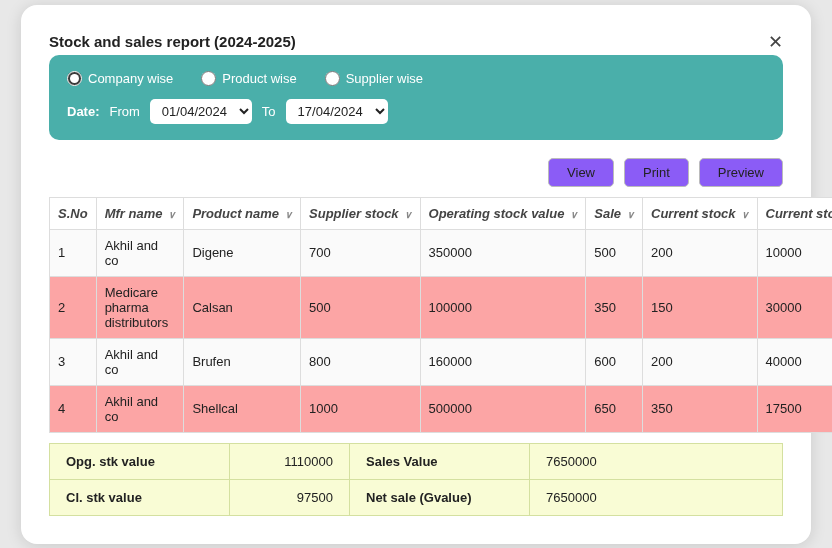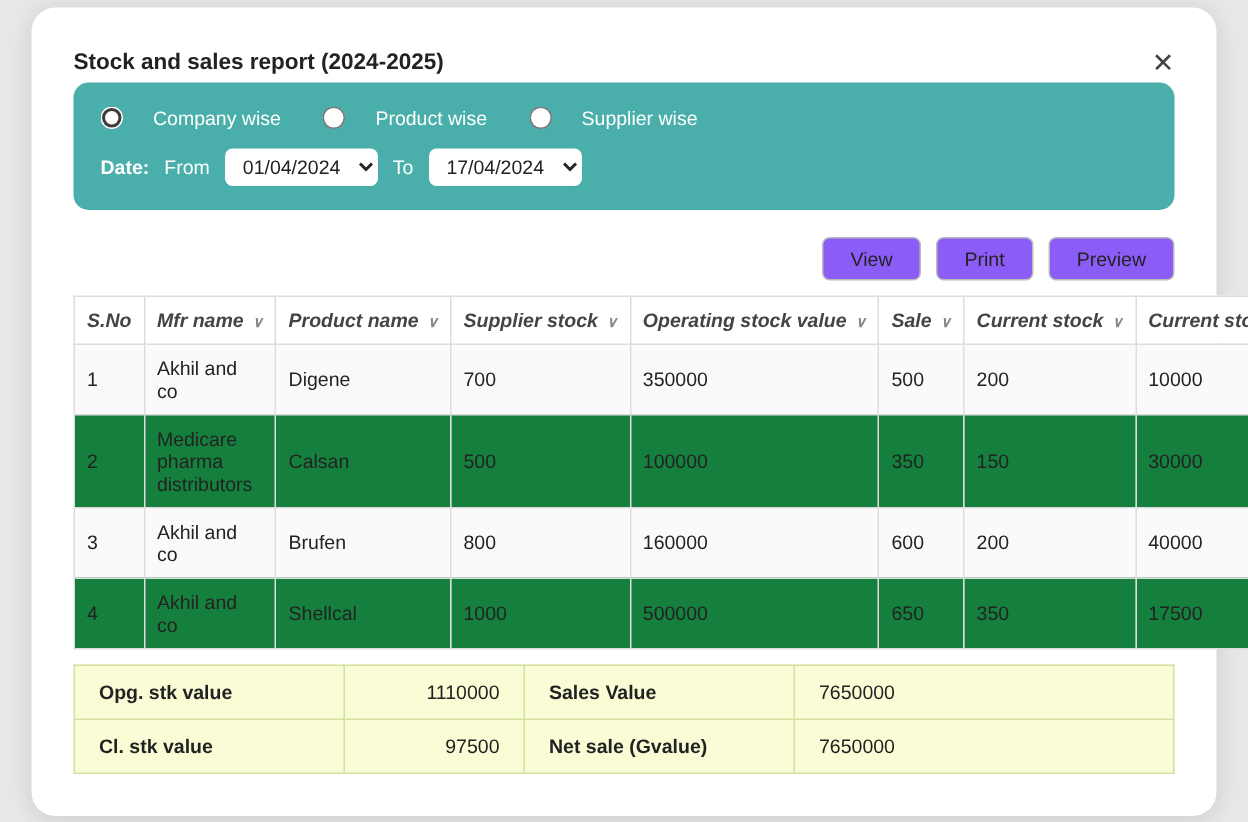--- a/index.html
+++ b/index.html
@@ -46,21 +46,21 @@
     }
     .radio-row {
       display: flex;
       align-items: center;
       gap: 28px;
       margin-bottom: 13px;
     }
     .radio-label {
       display: flex;
       align-items: center;
-      gap: 20px;
+      gap: 6px;
       color: #fff;
       font-size: 13px;
       cursor: pointer;
     }
     .radio-label input[type=radio] {
       accent-color: #fff;
       width: 15px;
       height: 15px;
     }
     .date-row {
@@ -116,21 +116,21 @@
     }
     .report-table th .sort-icon {
       font-size: 10px;
       color: #888;
       margin-left: 2px;
     }
     .report-table td {
       border: 1px solid #ddd;
       padding: 8px 8px;
       color: #222;
-      background: #15803d;
+      background: #fca5a5;
     }
     .report-table tr:nth-child(odd) td { background: #fafafa; }
     .summary-table {
       width: 100%;
       border-collapse: collapse;
       margin-top: 10px;
       font-size: 13px;
       border-radius: 27px;
     }
     .summary-table td {

